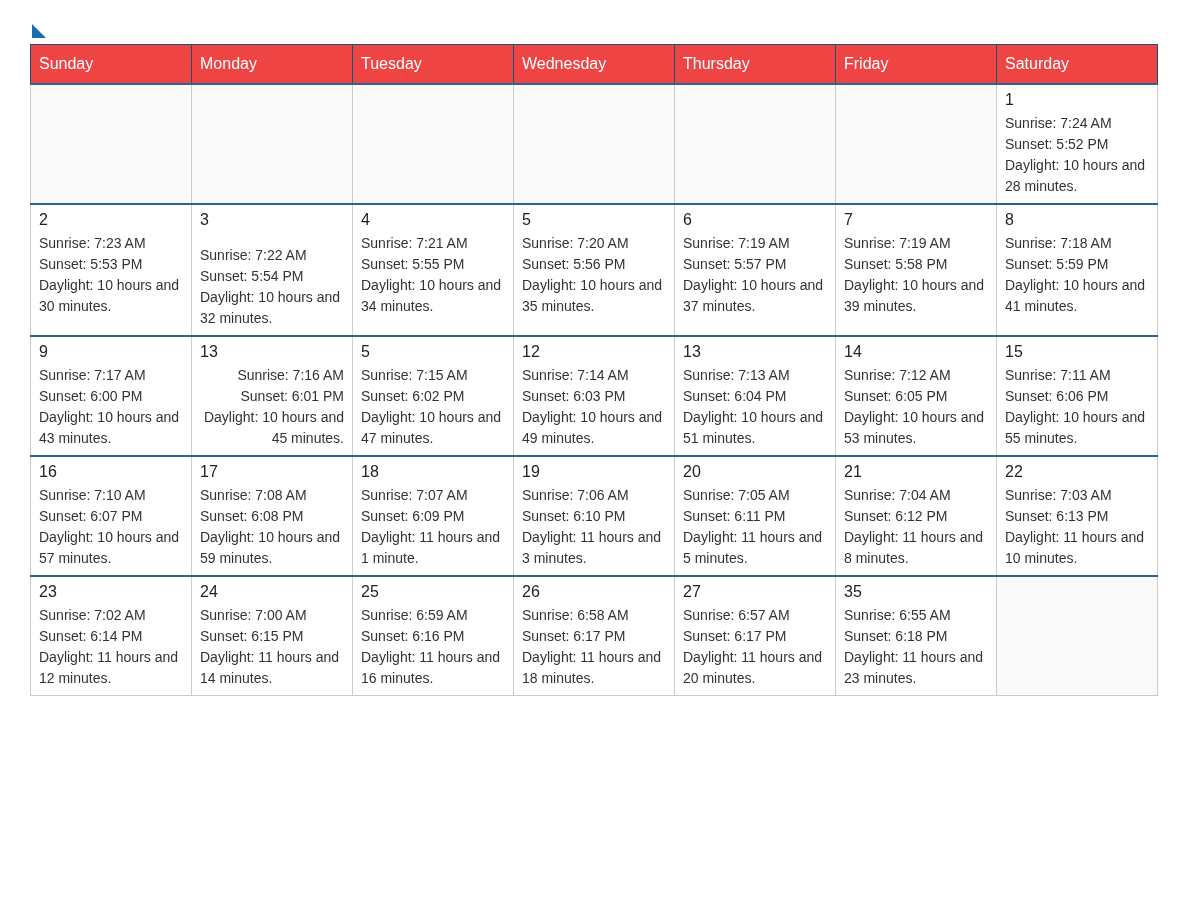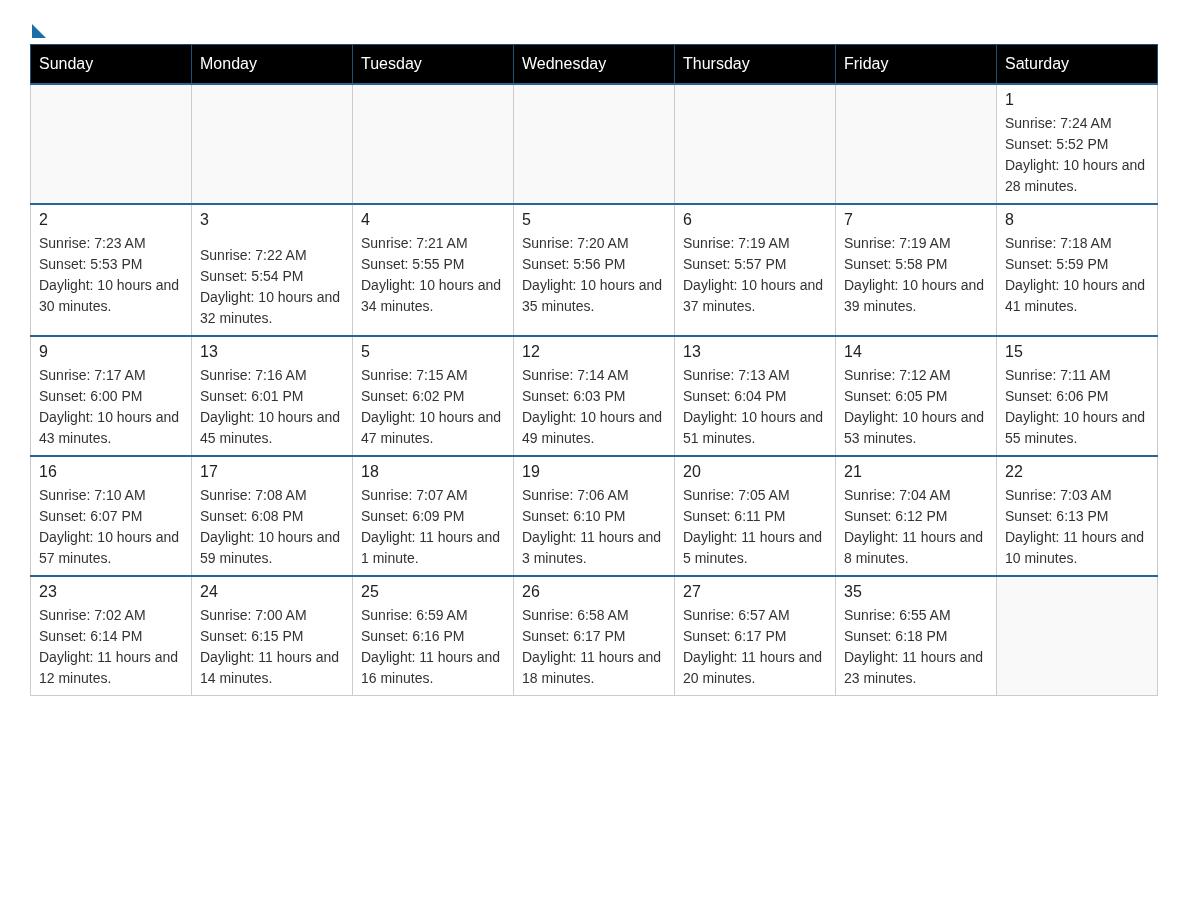--- a/index.html
+++ b/index.html
@@ -60,21 +60,21 @@
       font-size: 22px;
       color: #444;
       margin-top: 4px;
     }
     .calendar {
       width: 100%;
       border-collapse: collapse;
       margin-top: 10px;
     }
     .calendar th {
-      background: #000000;
+      background: #ef4444;
       color: #fff;
       font-size: 16px;
       font-weight: normal;
       padding: 10px 8px;
       text-align: left;
       border: 1px solid #1a5276;
     }
     .calendar td {
       vertical-align: top;
       border: 1px solid #ccc;
@@ -194,21 +194,21 @@
       </tr>
       <tr class="week-row">
         <td>
           <span class="day-number">9</span>
           <div class="day-info" style="white-space: pre-line;">Sunrise: 7:17 AM
 Sunset: 6:00 PM
 Daylight: 10 hours and 43 minutes.</div>
         </td>
         <td>
           <span class="day-number">13</span>
-          <div class="day-info" style="white-space: pre-line;">Sunrise: 7:16 AM
+          <div class="day-info" style="white-space: pre-line; text-align: right;">Sunrise: 7:16 AM
 Sunset: 6:01 PM
 Daylight: 10 hours and 45 minutes.</div>
         </td>
         <td>
           <span class="day-number">5</span>
           <div class="day-info" style="white-space: pre-line;">Sunrise: 7:15 AM
 Sunset: 6:02 PM
 Daylight: 10 hours and 47 minutes.</div>
         </td>
         <td>

